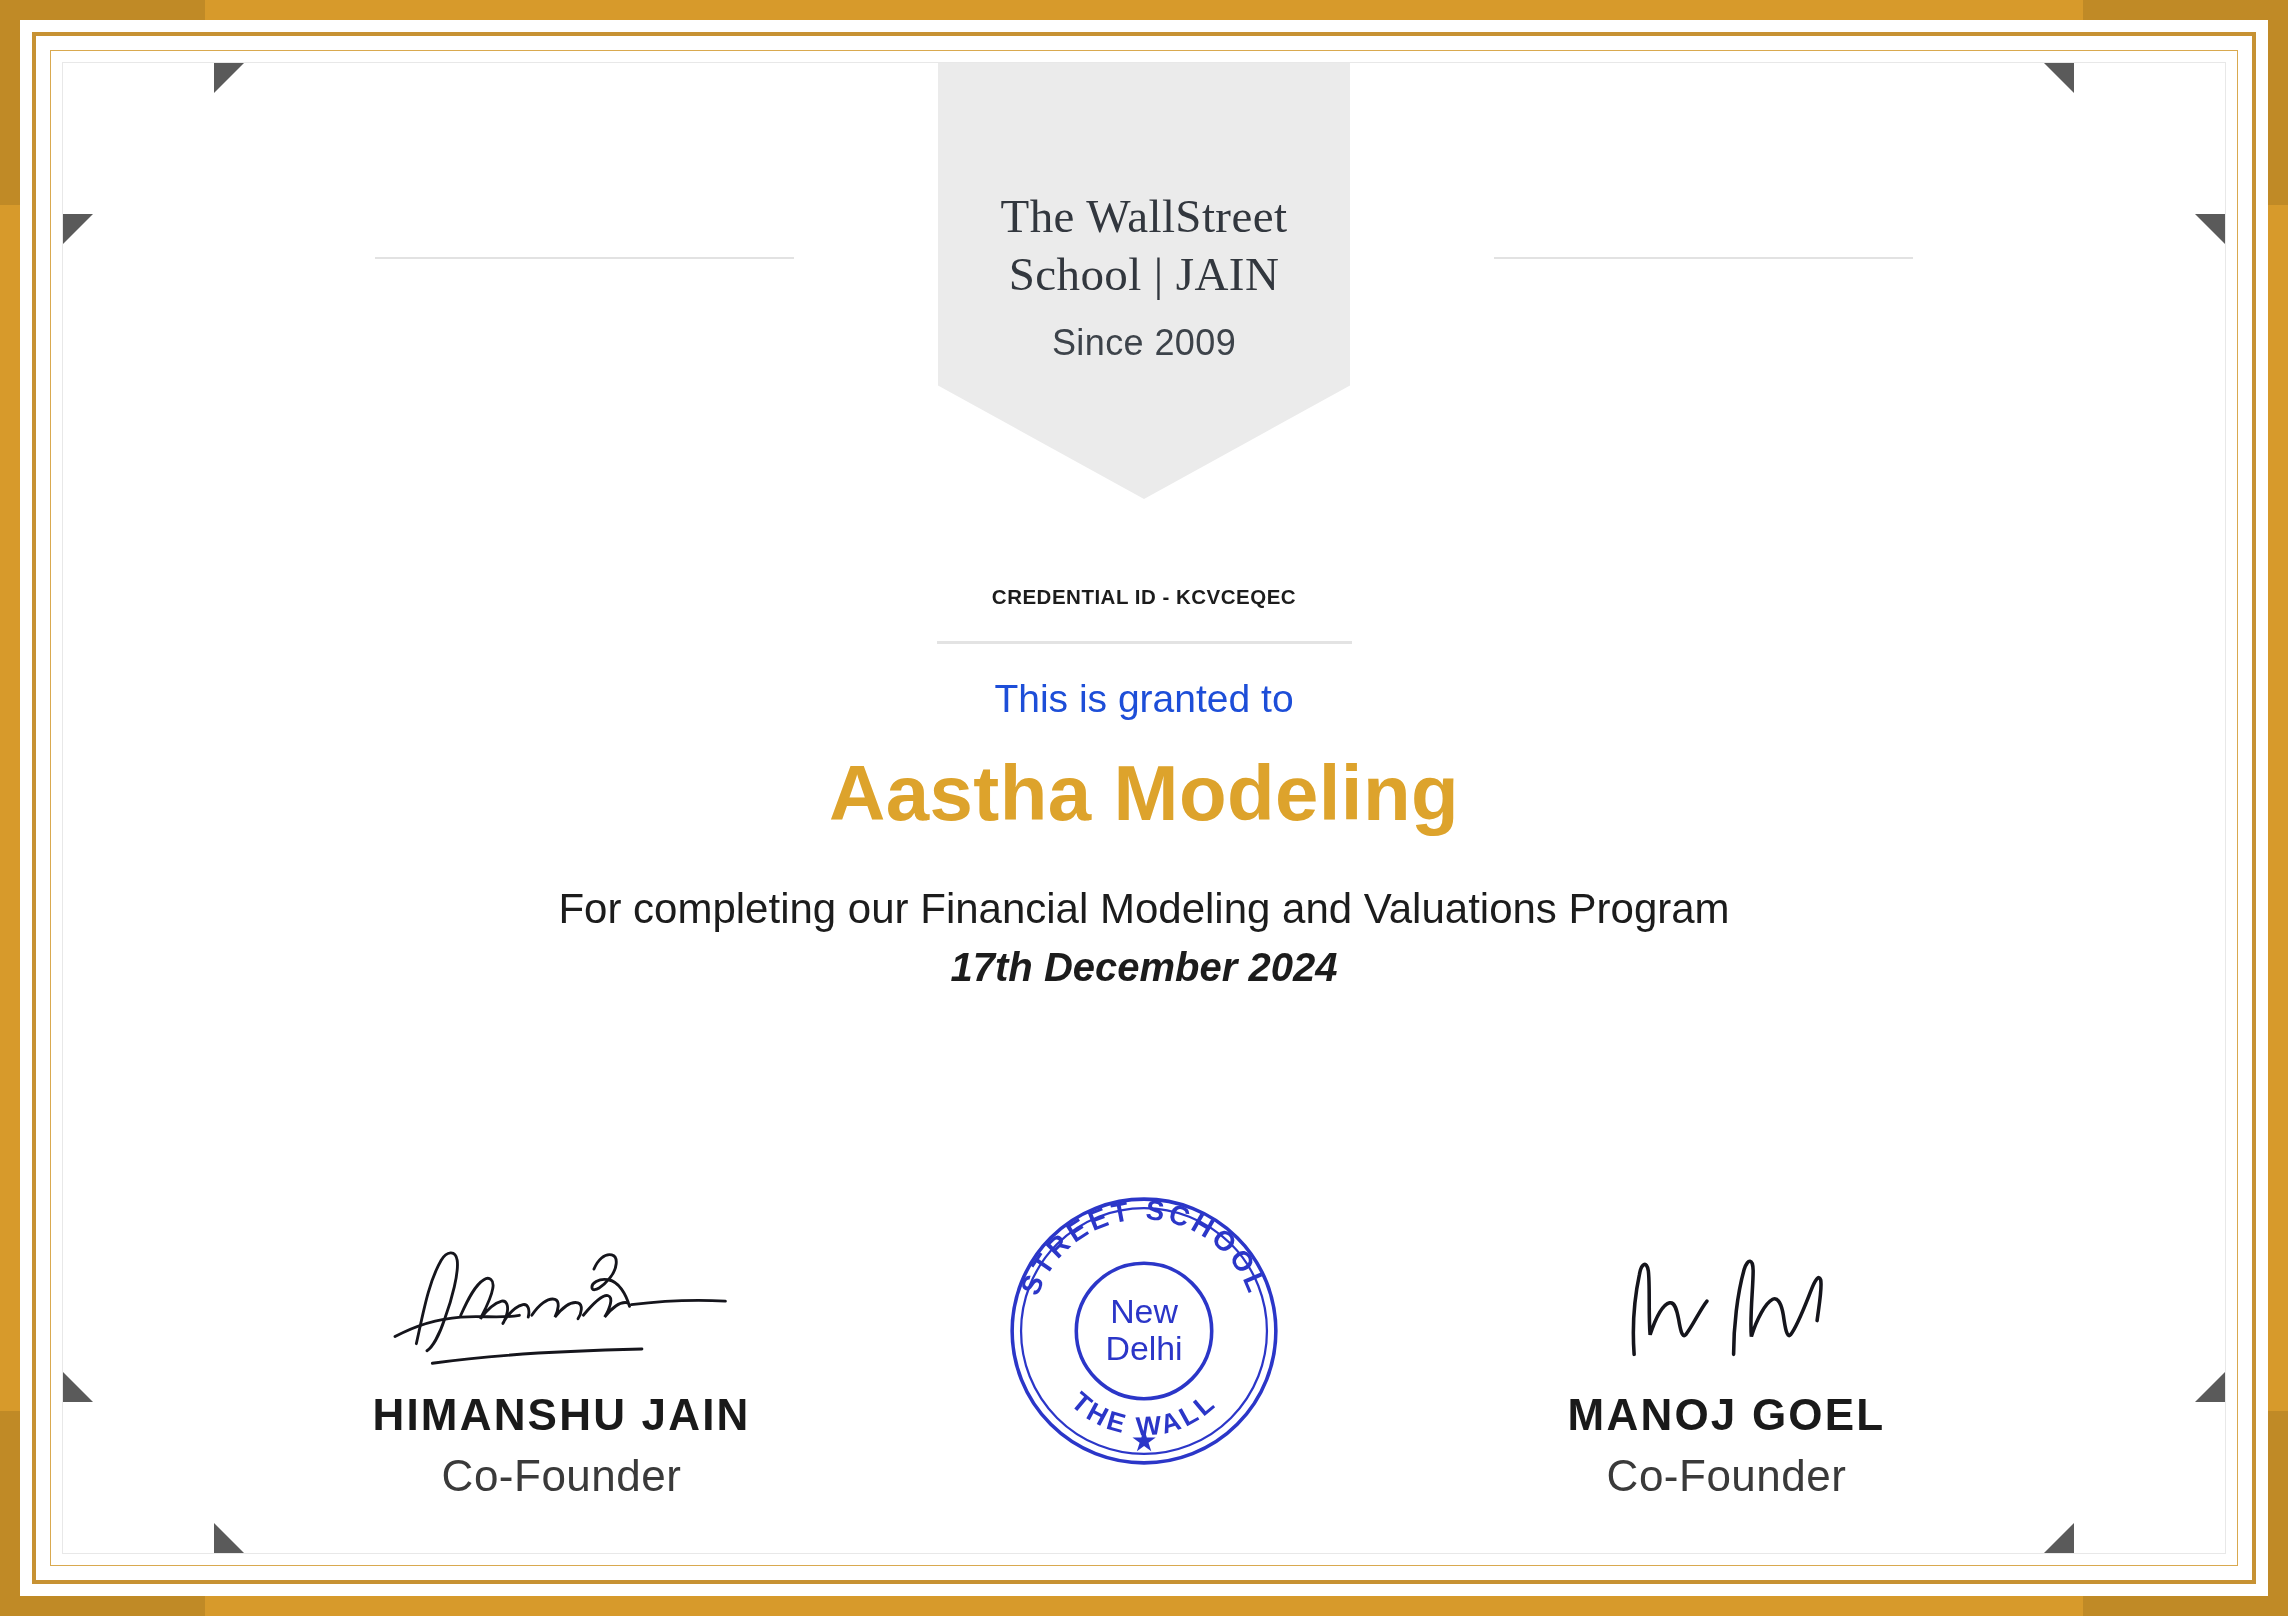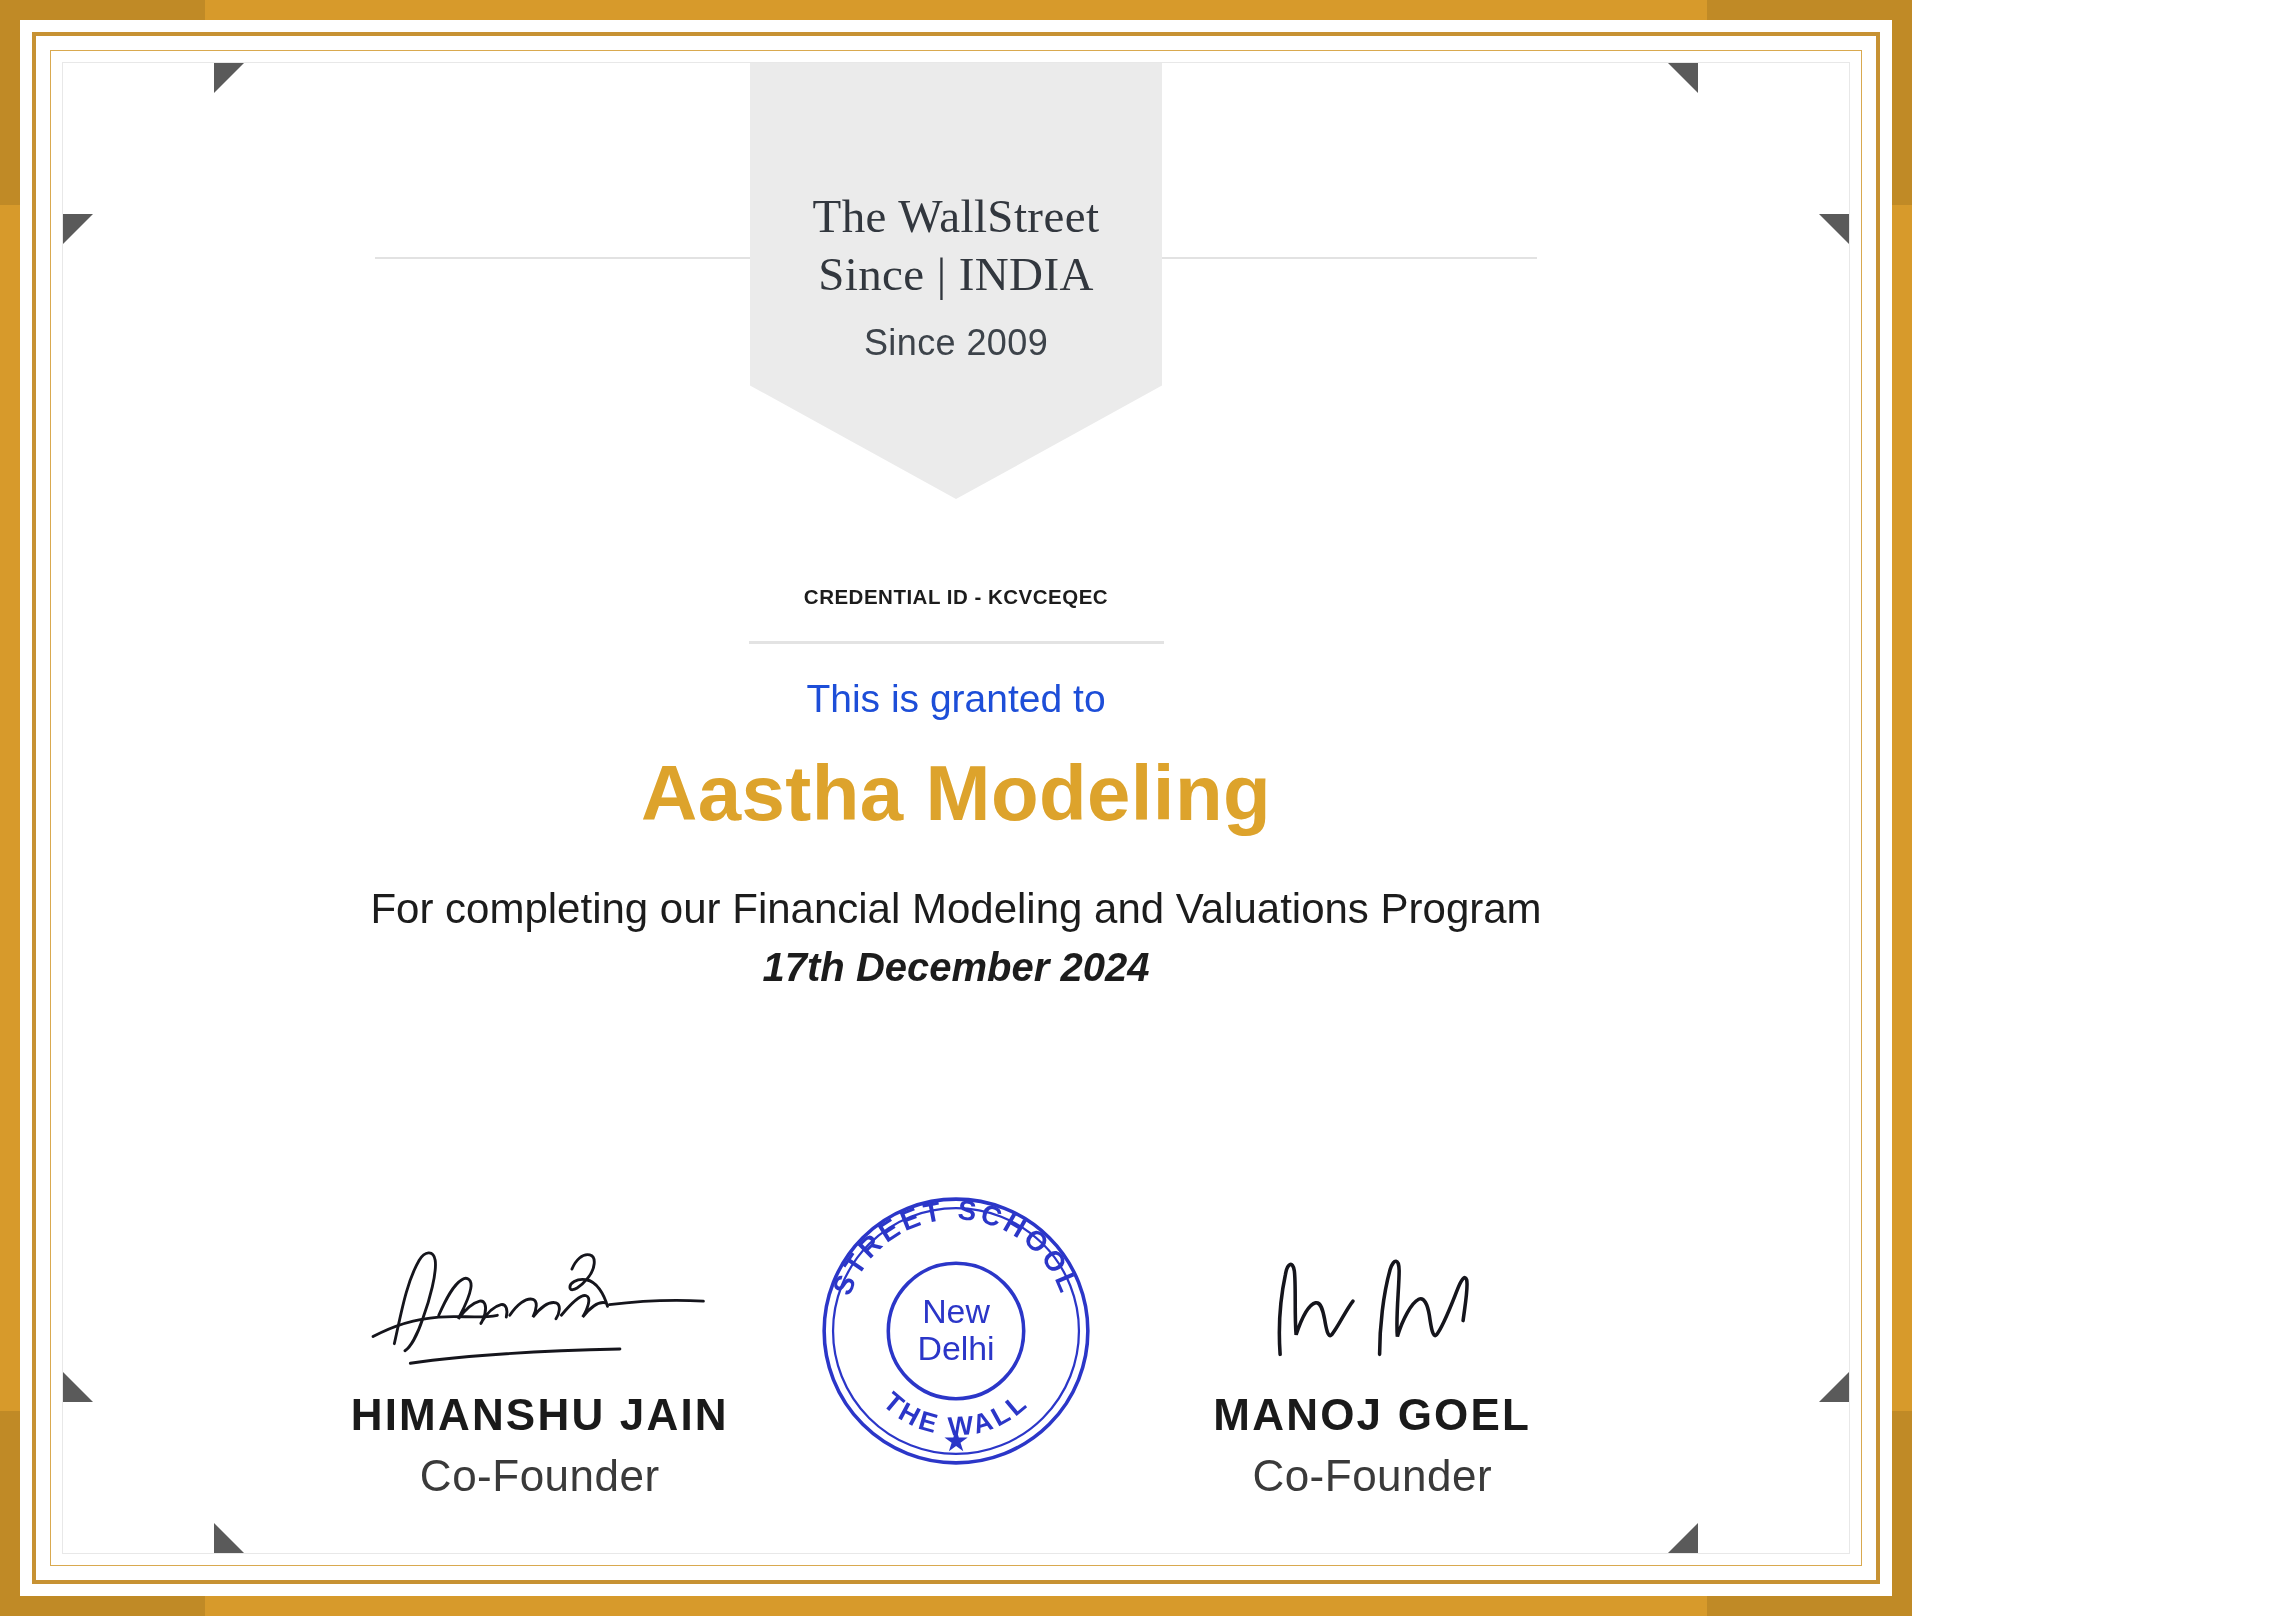--- a/index.html
+++ b/index.html
@@ -6,21 +6,21 @@
   html, body {
     width: 2288px;
     height: 1616px;
     background: #ffffff;
     font-family: "Liberation Sans", sans-serif;
     overflow: hidden;
   }
 
   .certificate {
     position: relative;
-    width: 1912px;
+    width: 2288px;
     height: 1616px;
     background: #ffffff;
   }
   
   .frame-gold {
     position: absolute;
     inset: 0;
     background:
       linear-gradient(135deg, #c08a26 0 205px, transparent 205px) top left / 205px 205px no-repeat,
       linear-gradient(225deg, #c08a26 0 205px, transparent 205px) top right / 205px 205px no-repeat,
@@ -227,21 +227,21 @@
     <div class="notch bl2"></div>
     <div class="notch br"></div>
     <div class="notch br2"></div>
 
     <div class="hairline left"></div>
     <div class="hairline right"></div>
 
     <div class="ribbon">
       <div class="ribbon-logo">
         <div class="l1">The WallStreet</div>
-        <div class="l2">Since | INDIA</div>
+        <div class="l2">School | JAIN</div>
         <div class="since">Since 2009</div>
       </div>
     </div>
 
     <div class="content">
       <div class="credential">CREDENTIAL ID - KCVCEQEC</div>
       <div class="divider"></div>
       <div class="granted">This is granted to</div>
       <div class="recipient">Aastha Modeling</div>
       <div class="program">For completing our Financial Modeling and Valuations Program</div>

